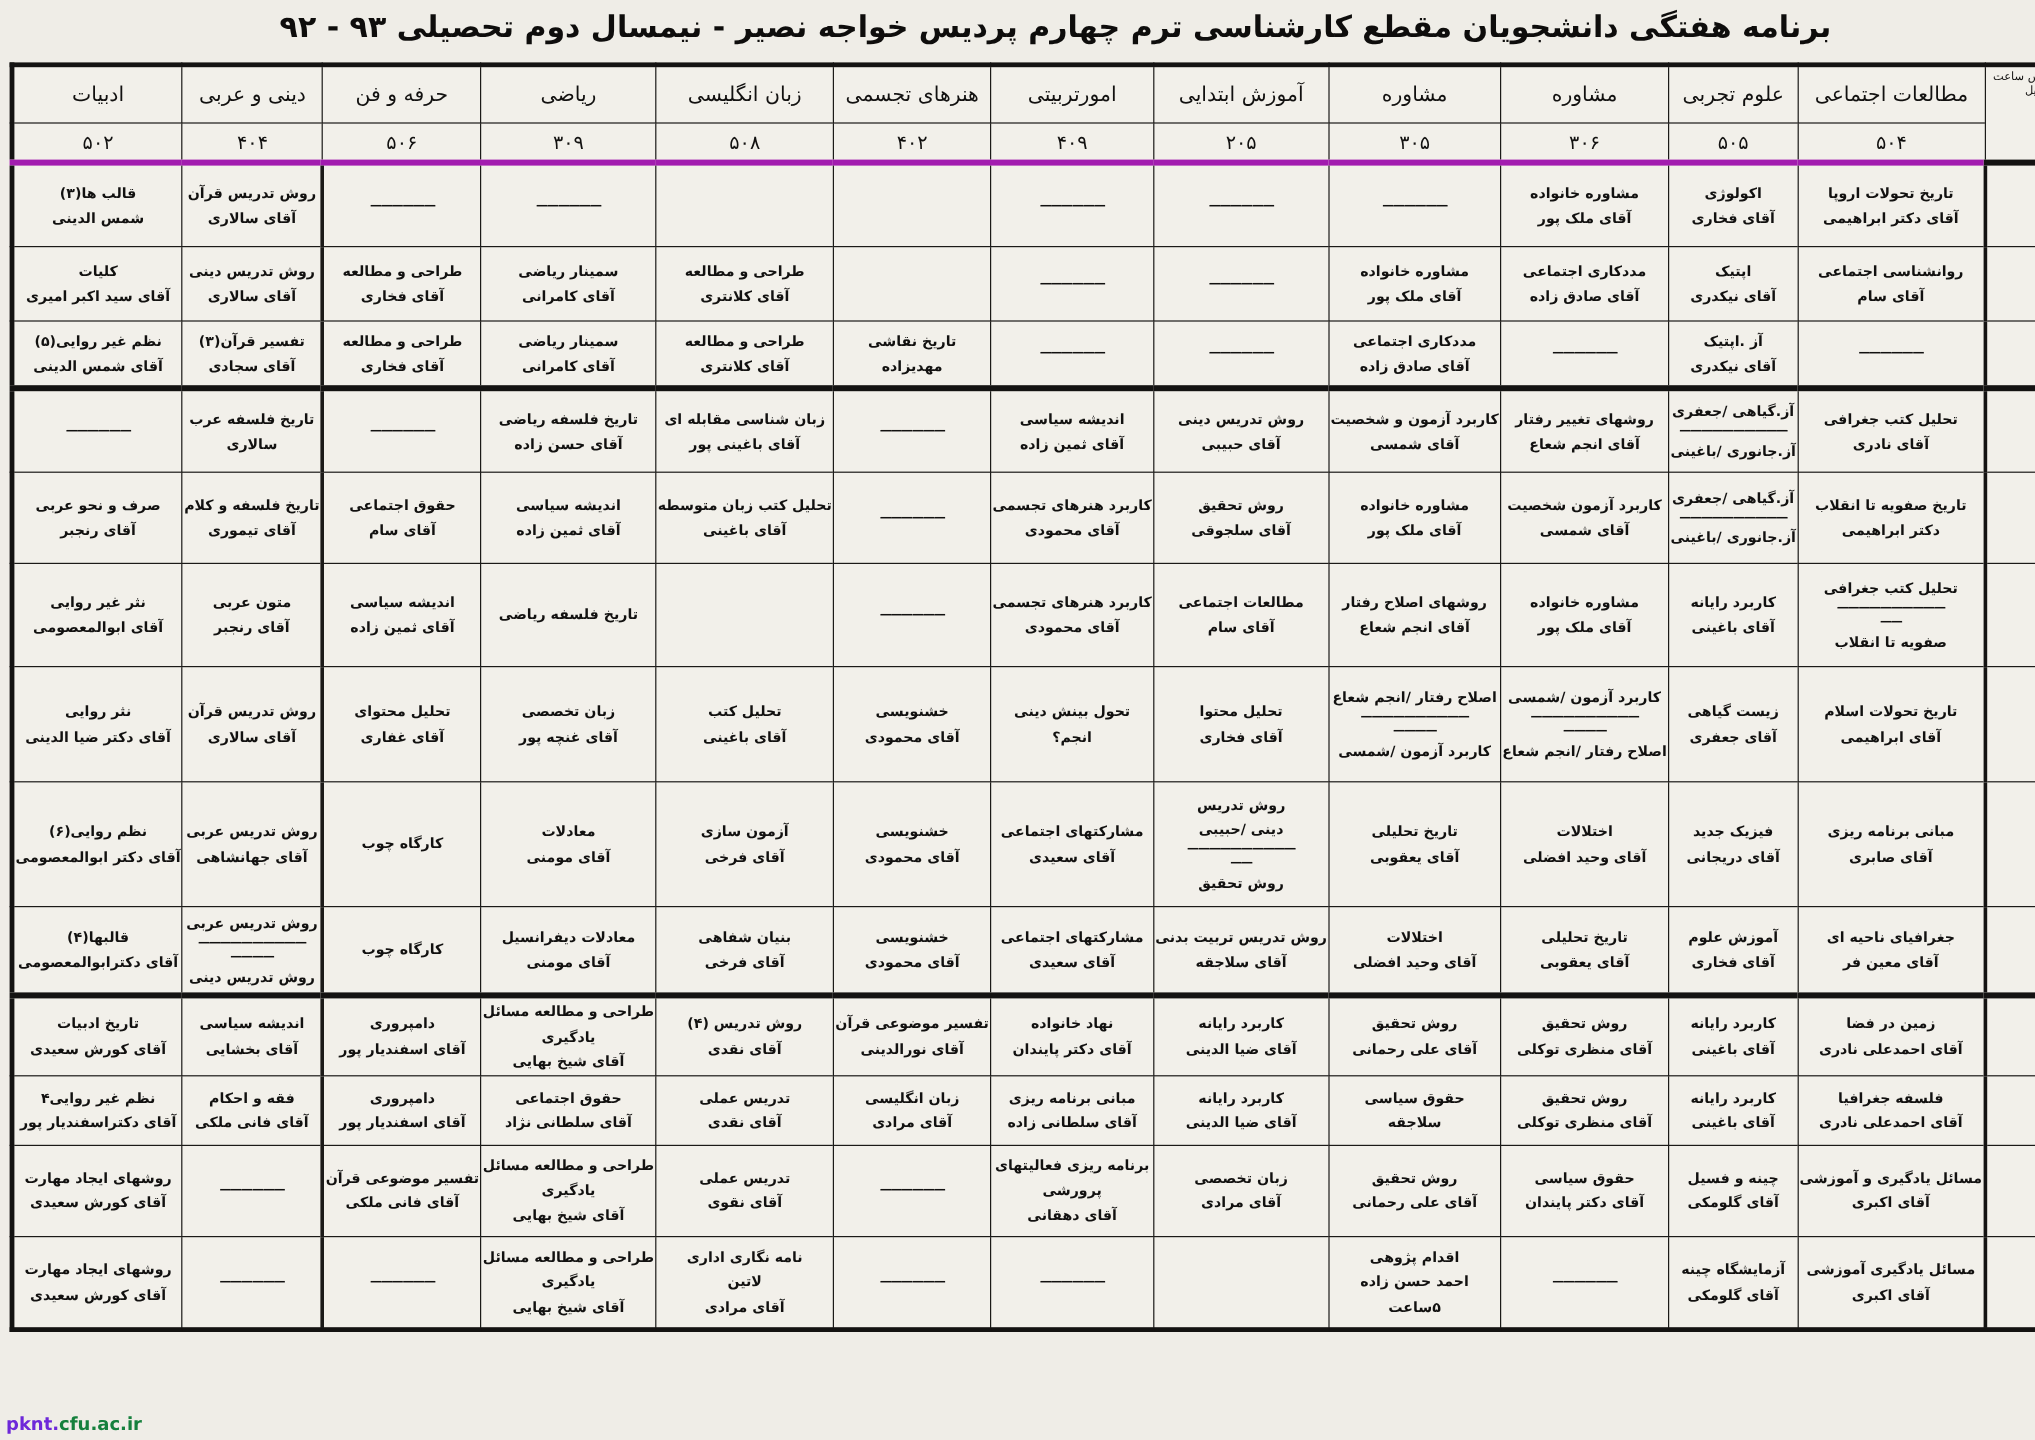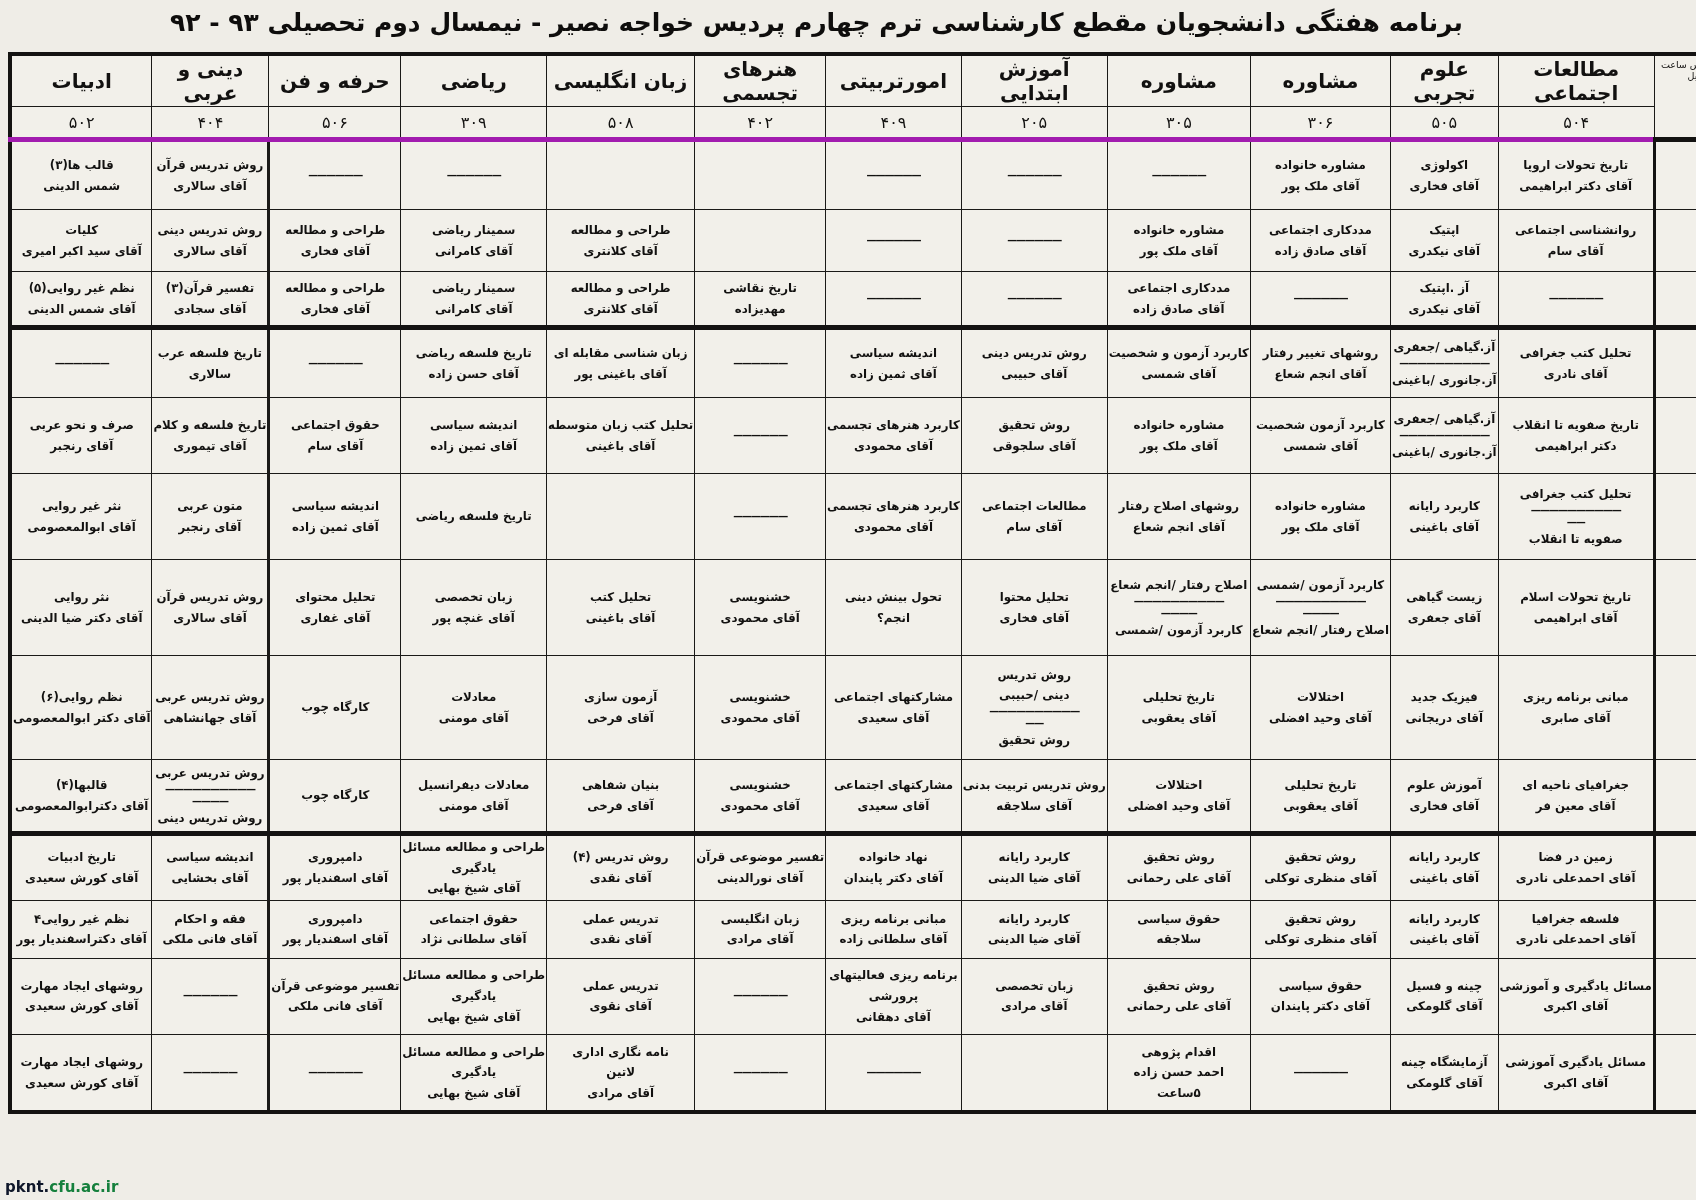--- a/index.html
+++ b/index.html
@@ -4,37 +4,37 @@
 <style>
   html,body{margin:0;padding:0;}
   body{
     width:1696px;height:1200px;
     background:#e6e4e0;
     font-family:"DejaVu Sans", sans-serif;
   }
   .page{position:relative;width:1696px;height:1200px;background:#efede7;overflow:hidden;}
   .page-title{
     position:absolute;top:8px;left:170px;right:170px;
-    text-align:left;direction:rtl;
+    text-align:right;direction:rtl;
     font-size:25px;font-weight:900;color:#0e0d0c;
     letter-spacing:0;
   }
   table.sched{
     position:absolute;top:52px;left:8px;
     border-collapse:collapse;table-layout:fixed;
     direction:rtl;
     border:4px solid #141312;
     background:#f2f0ea;
   }
   .sched td,.sched th{
     border:1.5px solid #1b1a18;
     padding:1px;vertical-align:middle;text-align:center;
     color:#121110;background:#f2f0ea;overflow:hidden;
   }
-  .sched th.name{font-size:20px;font-weight:bold;height:44px;}
+  .sched th.name{font-size:17px;font-weight:normal;height:44px;}
   .sched tr.code-row th{font-size:16px;font-weight:normal;height:28px;border-bottom:5px solid #a21caf;}
   .sched th.corner{
     font-size:9.5px;font-weight:normal;vertical-align:top;text-align:center;
     padding-top:3px;border-bottom:5px solid #141312;
   }
   .sched td.time-cell{border-left:3px solid #141312;padding:4px;}
   .time-box{
     border:2px solid #141312;
     display:flex;align-items:flex-start;justify-content:center;
     background:#f4f2ec;
@@ -796,14 +796,14 @@
             <div class="line dash">——————</div>
           </td>
           <td class="cell">
             <div class="line">روشهای ایجاد مهارت</div>
             <div class="line">آقای کورش سعیدی</div>
           </td>
         </tr>
       </tbody>
     </table>
 
-  <div class="watermark"><span style="color: #0f172a; text-align: center;">pknt.</span><span style="color: #15803d;">cfu.ac.ir</span></div>
+  <div class="watermark"><span style="color: #6d28d9; text-align: center;">pknt.</span><span style="color: #15803d;">cfu.ac.ir</span></div>
 </div>
 
 </body></html>

